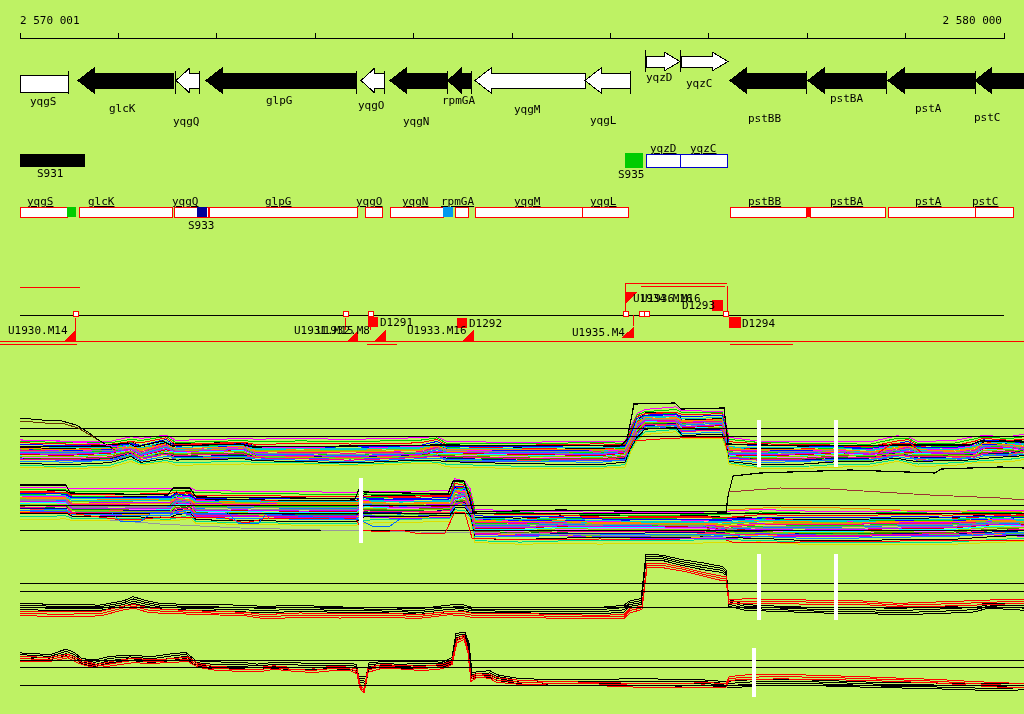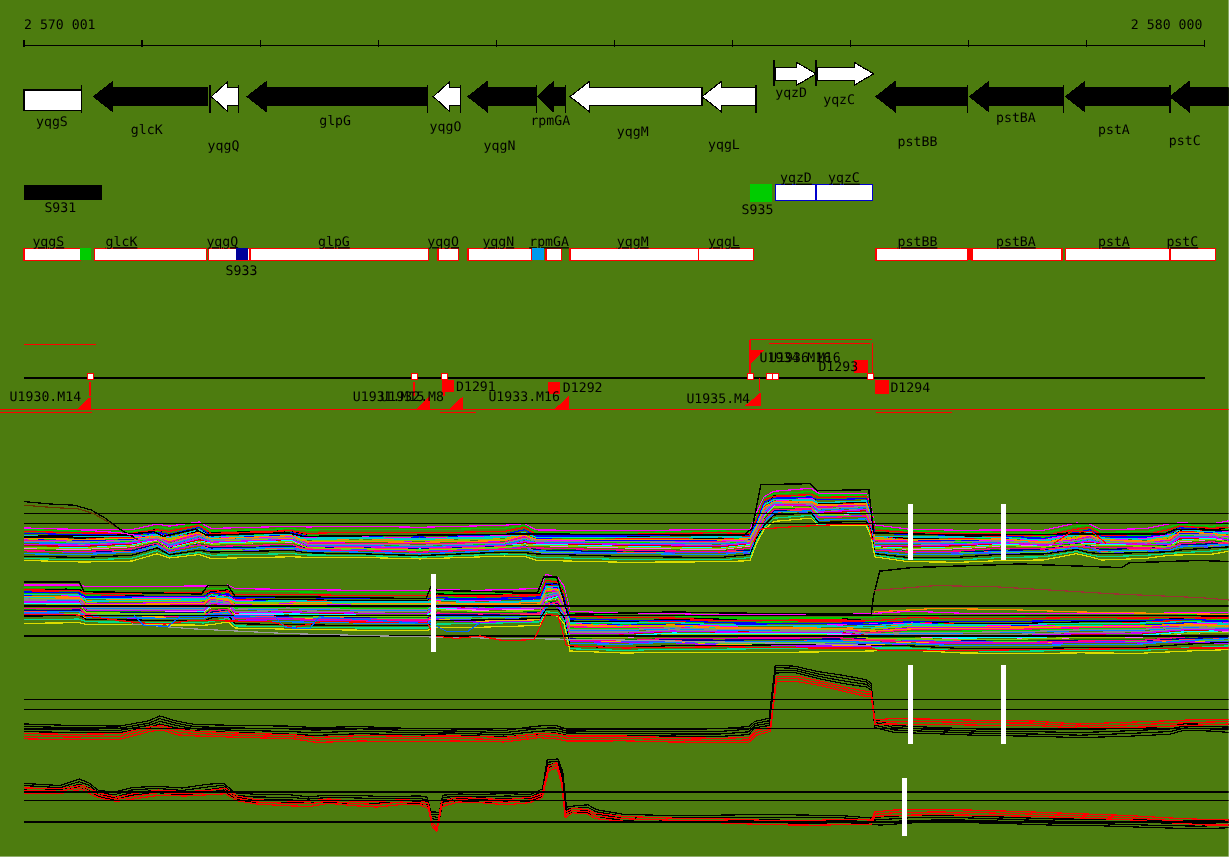--- a/index.html
+++ b/index.html
@@ -1,16 +1,16 @@
 <!DOCTYPE html>
 <html><head>
 <meta charset="utf-8">
 <style>
   html,body{margin:0;padding:0;background:#fff;}
-  .canvas{position:relative;width:1024px;height:714px;background:#4d7c0f;overflow:hidden;}
+  .canvas{position:relative;width:1024px;height:714px;background:#bef264;overflow:hidden;}
   svg{display:block;}
   text{font-family:"DejaVu Sans Mono","Liberation Mono",monospace;font-size:11px;fill:#000;}
   .u{text-decoration:underline;}
 </style>
 </head>
 <body>
 
 <div class="canvas">
   <svg id="gfx" width="1024" height="714" viewBox="0 0 1024 714" shape-rendering="crispEdges">
     <text x="20" y="24">2 570 001</text>

